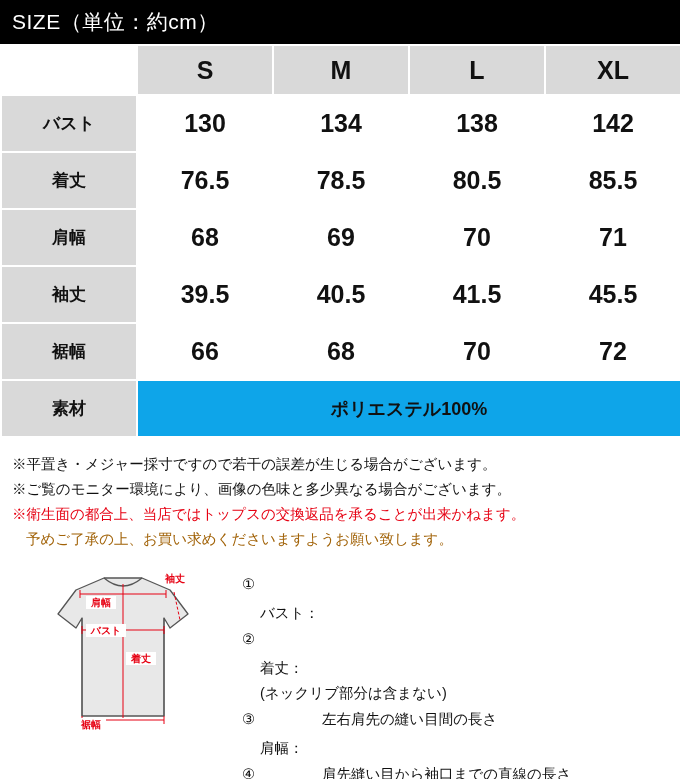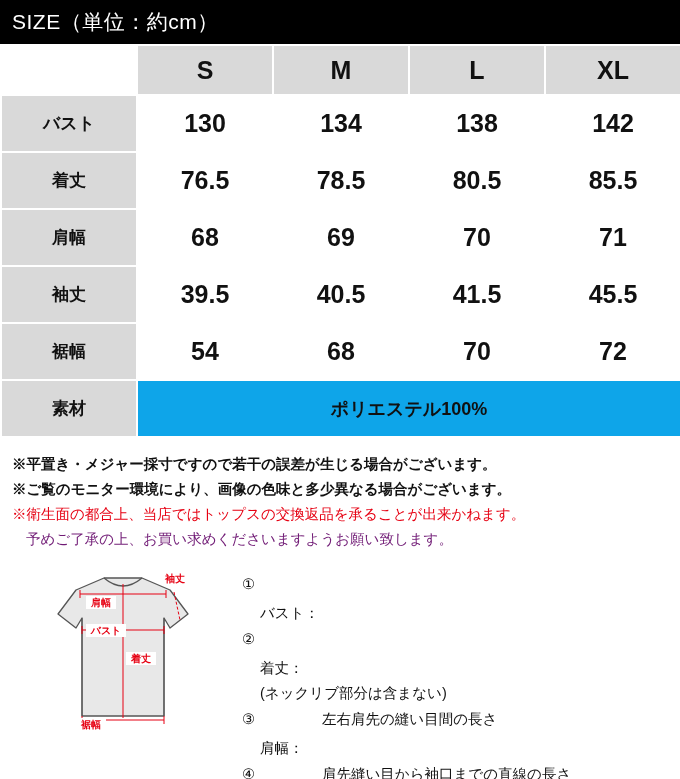--- a/index.html
+++ b/index.html
@@ -72,23 +72,23 @@
     height: 57px;
     color: #111;
   }
 
   
   .notes {
     padding: 14px 10px 0 12px;
     font-size: 14.5px;
     line-height: 1.72;
   }
-  .note-black { color: #111111; font-weight: bold; }
+  .note-black { color: #111111; }
   .note-red { color: #e60012; }
-  .note-red-indent { color: #701a75; padding-left: 14px; }
+  .note-red-indent { color: #a16207; padding-left: 14px; }
 
   
   .bottom {
     display: flex;
     padding: 16px 10px 0 14px;
     gap: 10px;
   }
   .diagram {
     width: 218px;
     flex: 0 0 218px;
@@ -165,21 +165,21 @@
   <tr>
     <td class="row-label">袖丈</td>
     <td class="row-value">39.5</td>
     <td class="row-value">40.5</td>
     <td class="row-value">41.5</td>
     <td class="row-value">45.5</td>
   </tr>
 
   <tr>
     <td class="row-label">裾幅</td>
-    <td class="row-value">54</td>
+    <td class="row-value">66</td>
     <td class="row-value">68</td>
     <td class="row-value">70</td>
     <td class="row-value">72</td>
   </tr>
 
   <tr>
     <td class="row-label">素材</td>
     <td class="material-value" colspan="4">ポリエステル100%</td>
   </tr>
 </tbody>

